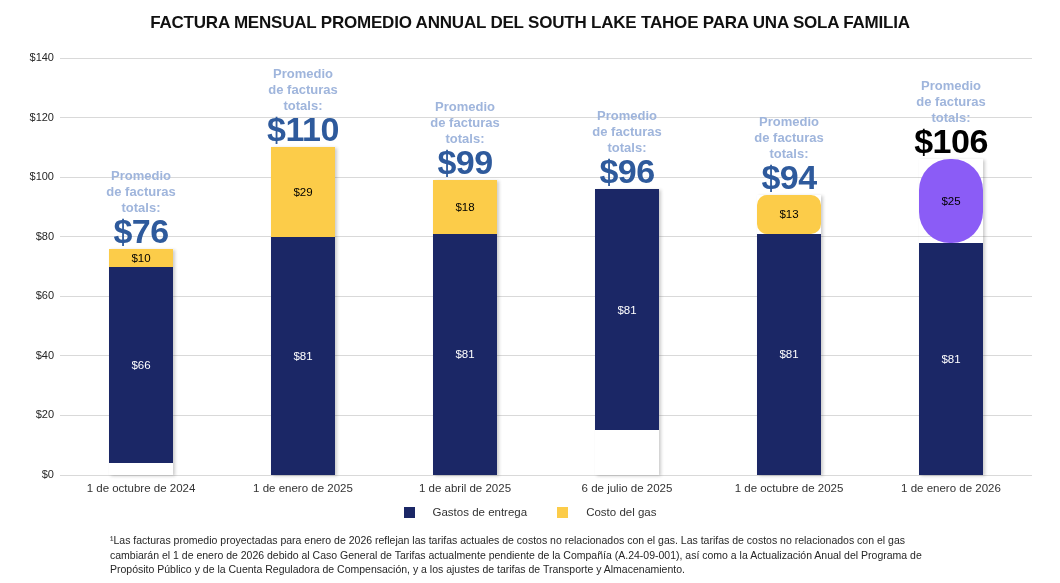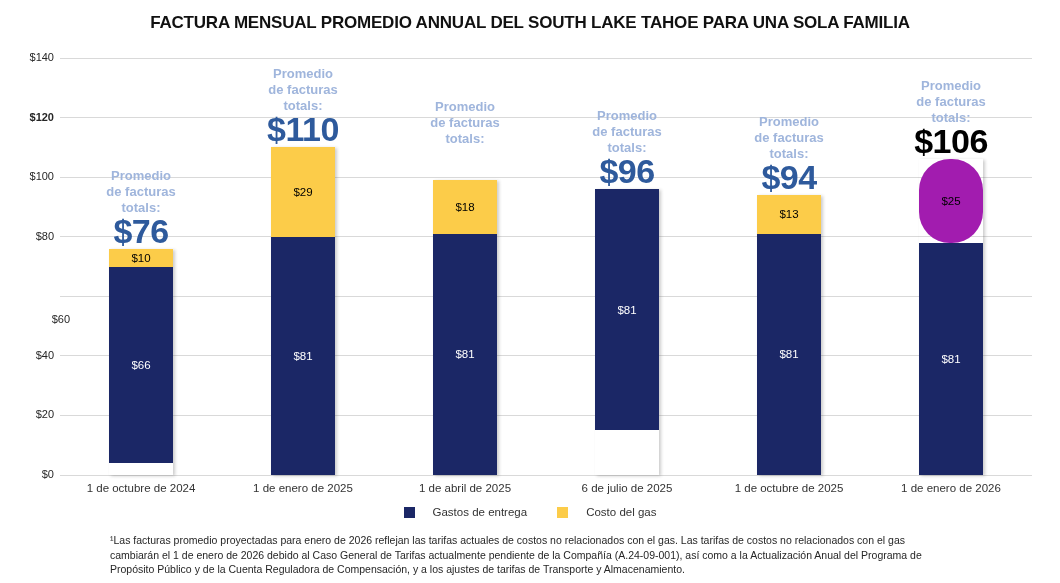--- a/index.html
+++ b/index.html
@@ -99,27 +99,27 @@
 <div class="page" id="page">
   <div class="title">FACTURA MENSUAL PROMEDIO ANNUAL DEL SOUTH LAKE TAHOE PARA UNA SOLA FAMILIA</div>
   <div id="plot-layer">
       <div class="gridline" style="left: 60px; top: 474.5px; width: 972px; background: rgb(217, 217, 217);"></div>
       <div class="ytick" style="left: 8px; top: 468px;">$0</div>
       <div class="gridline" style="left: 60px; top: 414.929px; width: 972px; background: rgb(217, 217, 217);"></div>
       <div class="ytick" style="left: 8px; top: 408.429px;">$20</div>
       <div class="gridline" style="left: 60px; top: 355.357px; width: 972px; background: rgb(217, 217, 217);"></div>
       <div class="ytick" style="left: 8px; top: 348.857px;">$40</div>
       <div class="gridline" style="left: 60px; top: 295.786px; width: 972px; background: rgb(217, 217, 217);"></div>
-      <div class="ytick" style="left: 24px; top: 289.286px; margin-top: 24px;">$60</div>
+      <div class="ytick" style="left: 8px; top: 289.286px;">$60</div>
       <div class="gridline" style="left: 60px; top: 236.214px; width: 972px; background: rgb(217, 217, 217);"></div>
       <div class="ytick" style="left: 8px; top: 229.714px;">$80</div>
       <div class="gridline" style="left: 60px; top: 176.643px; width: 972px; background: rgb(217, 217, 217);"></div>
       <div class="ytick" style="left: 8px; top: 170.143px;">$100</div>
       <div class="gridline" style="left: 60px; top: 117.071px; width: 972px; background: rgb(217, 217, 217);"></div>
-      <div class="ytick" style="left: 8px; top: 110.571px; font-weight: bold;">$120</div>
+      <div class="ytick" style="left: 8px; top: 110.571px;">$120</div>
       <div class="gridline" style="left: 60px; top: 57.5px; width: 972px; background: rgb(217, 217, 217);"></div>
       <div class="ytick" style="left: 8px; top: 51px;">$140</div>
       <div class="bar-stack" style="left: 109px; top: 248.629px; width: 64px; height: 226.371px;">
         <div class="bar-seg" style="height: 18px; background: rgb(252, 204, 73); color: rgb(0, 0, 0);">$10</div>
         <div class="bar-seg" style="height: 196.586px; background: rgb(27, 39, 102); color: rgb(255, 255, 255);">$66</div>
       </div>
       <div class="annot" style="left: 56px; top: 167.629px; width: 170px; color: rgb(159, 181, 220);">
         <div>Promedio</div>
         <div>de facturas</div>
         <div>totals:</div>
@@ -138,45 +138,46 @@
       </div>
       <div class="xtick" style="left: 222px; top: 482px; width: 162px;">1 de enero de 2025</div>
       <div class="bar-stack" style="left: 433px; top: 180.121px; width: 64px; height: 294.879px;">
         <div class="bar-seg" style="height: 53.6143px; background: rgb(252, 204, 73); color: rgb(0, 0, 0);">$18</div>
         <div class="bar-seg" style="height: 241.264px; background: rgb(27, 39, 102); color: rgb(255, 255, 255);">$81</div>
       </div>
       <div class="annot" style="left: 380px; top: 99.1214px; width: 170px; color: rgb(159, 181, 220);">
         <div>Promedio</div>
         <div>de facturas</div>
         <div>totals:</div>
+        <div class="total" style="color: rgb(46, 90, 156);">$99</div>
       </div>
       <div class="xtick" style="left: 384px; top: 482px; width: 162px;">1 de abril de 2025</div>
       <div class="bar-stack" style="left: 595px; top: 189.057px; width: 64px; height: 285.943px;">
         <div class="bar-seg" style="height: 241.264px; background: rgb(27, 39, 102); color: rgb(255, 255, 255);">$81</div>
       </div>
       <div class="annot" style="left: 542px; top: 108.057px; width: 170px; color: rgb(159, 181, 220);">
         <div>Promedio</div>
         <div>de facturas</div>
         <div>totals:</div>
         <div class="total" style="color: rgb(46, 90, 156);">$96</div>
       </div>
       <div class="xtick" style="left: 546px; top: 482px; width: 162px;">6 de julio de 2025</div>
       <div class="bar-stack" style="left: 757px; top: 195.014px; width: 64px; height: 279.986px;">
-        <div class="bar-seg" style="height: 38.7214px; background: rgb(252, 204, 73); color: rgb(0, 0, 0);">$13</div>
+        <div class="bar-seg" style="height: 38.7214px; background: rgb(252, 204, 73); color: rgb(0, 0, 0); border-radius: 10px;">$13</div>
         <div class="bar-seg" style="height: 241.264px; background: rgb(27, 39, 102); color: rgb(255, 255, 255);">$81</div>
       </div>
       <div class="annot" style="left: 704px; top: 114.014px; width: 170px; color: rgb(159, 181, 220);">
         <div>Promedio</div>
         <div>de facturas</div>
         <div>totals:</div>
         <div class="total" style="color: rgb(46, 90, 156);">$94</div>
       </div>
       <div class="xtick" style="left: 708px; top: 482px; width: 162px;">1 de octubre de 2025</div>
       <div class="bar-stack" style="left: 919px; top: 159.271px; width: 64px; height: 315.729px;">
-        <div class="bar-seg" style="height: 87px; background: #a21caf; color: rgb(0, 0, 0); border-radius: 31px;">$25</div>
+        <div class="bar-seg" style="height: 87px; background: #8b5cf6; color: rgb(0, 0, 0); border-radius: 31px;">$25</div>
         <div class="bar-seg" style="height: 241.264px; background: rgb(27, 39, 102); color: rgb(255, 255, 255);">$81</div>
       </div>
       <div class="annot" style="left: 866px; top: 78.2714px; width: 170px; color: rgb(159, 181, 220);">
         <div>Promedio</div>
         <div>de facturas</div>
         <div>totals:</div>
         <div class="total" style="color: #000000;">$106</div>
       </div>
       <div class="xtick" style="left: 870px; top: 482px; width: 162px;">1 de enero de 2026</div>
     </div>

